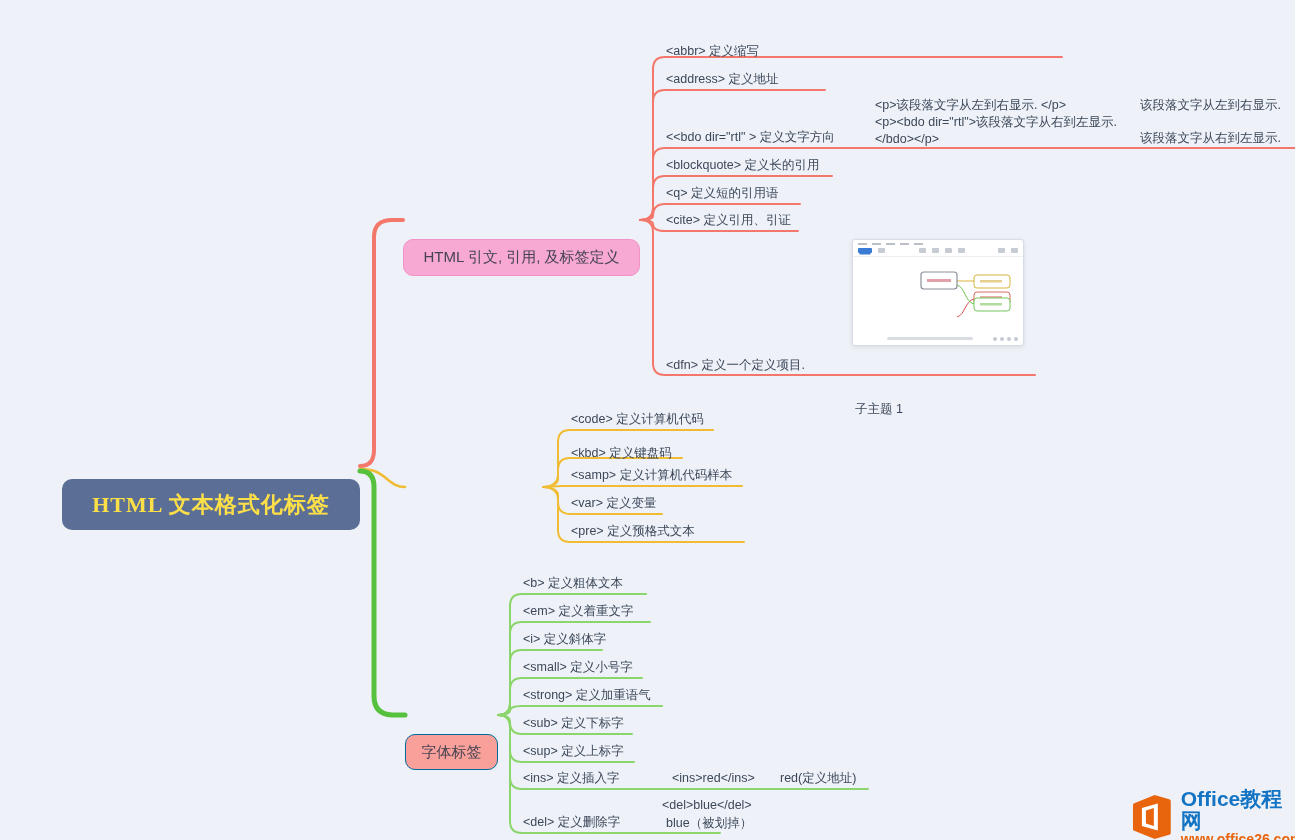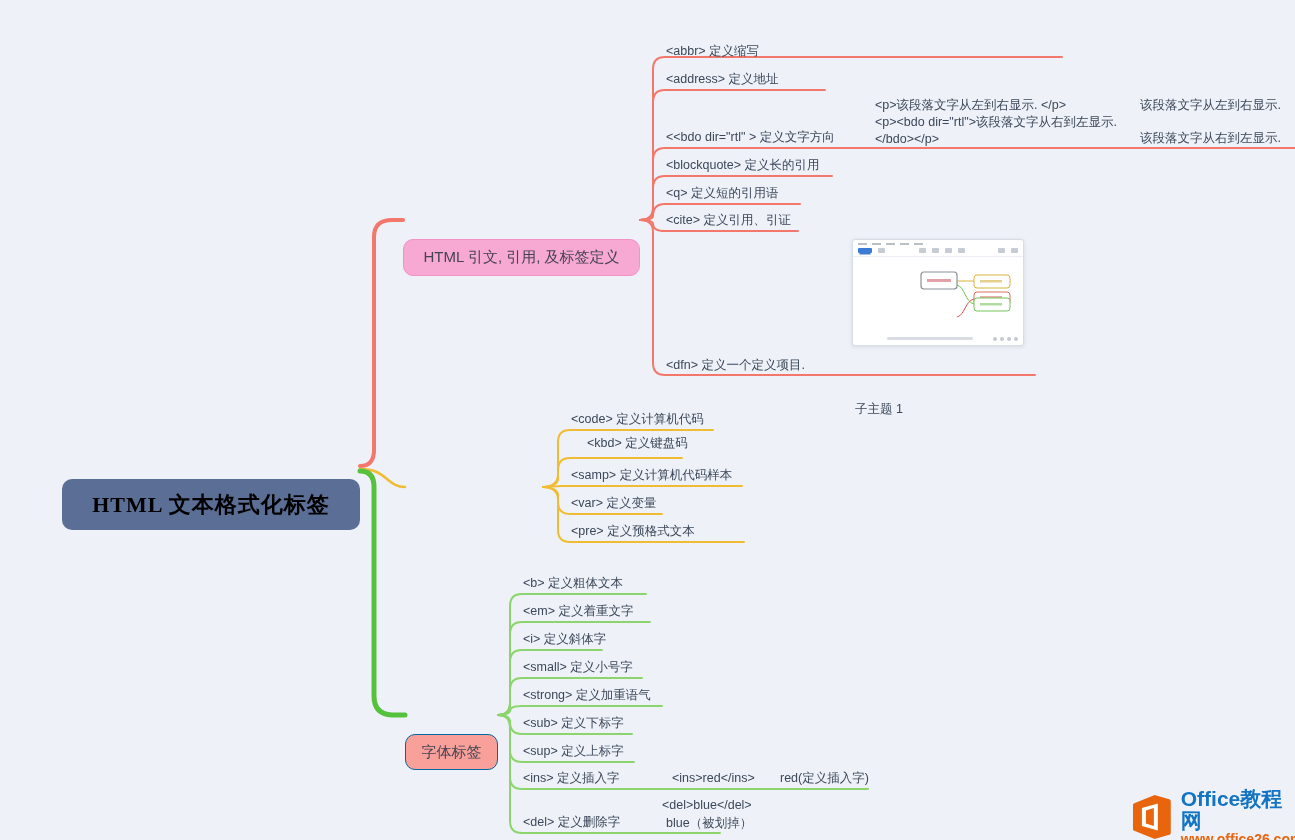--- a/index.html
+++ b/index.html
@@ -20,21 +20,21 @@
   .node{
     position:absolute; font-size:12.5px; line-height:17px;
     color:var(--text,#3c4759); white-space:nowrap;
   }
   .wrap{white-space:normal;}
   .topic{
     position:absolute; display:flex; align-items:center; justify-content:center;
     border-radius:10px; font-size:15px; color:#454352; box-sizing:border-box;margin-top:37px;
   }
   #root-topic{
-    background:var(--root-fill); color:#000000;
+    background:var(--root-fill); color:#fde047;
     font-family:"Liberation Serif",serif; font-weight:bold; font-size:22px;
     letter-spacing:1px;
   }
   #b1-topic{background:var(--branch1-fill); border:1px solid #f392c7;}
   #b2-topic{background:var(--branch2-fill); border:1px solid #eab31e;}
   #b3-topic{background:var(--branch3-fill); border:1px solid #0369a1;}
   
   .mini{
     position:absolute; left:852px; top:239px; width:172px; height:107px;
     background:#ffffff; border:1px solid #d7dde4; border-radius:3px;
@@ -155,35 +155,35 @@
     <div class="mini-scroll"></div>
     <div class="mini-zoom">
       <i></i>
         <i></i>
         <i></i>
         <i></i>
     </div>
   </div>
 
   <div class="node" style="left:571px;top:411px;">&lt;code&gt; 定义计算机代码</div>
-  <div class="node" style="left:571px;top:435px;margin-left:16px;">&lt;kbd&gt; 定义键盘码</div>
+  <div class="node" style="left:571px;top:445px;">&lt;kbd&gt; 定义键盘码</div>
   <div class="node" style="left:571px;top:467px;">&lt;samp&gt; 定义计算机代码样本</div>
   <div class="node" style="left:571px;top:495px;">&lt;var&gt; 定义变量</div>
   <div class="node" style="left:571px;top:523px;text-align:right;">&lt;pre&gt; 定义预格式文本</div>
 
   <div class="node" style="left:523px;top:575px;">&lt;b&gt; 定义粗体文本</div>
   <div class="node" style="left:523px;top:603px;">&lt;em&gt; 定义着重文字</div>
   <div class="node" style="left:523px;top:631px;">&lt;i&gt; 定义斜体字</div>
   <div class="node" style="left:523px;top:659px;">&lt;small&gt; 定义小号字</div>
   <div class="node" style="left:523px;top:687px;">&lt;strong&gt; 定义加重语气</div>
   <div class="node" style="left:523px;top:715px;">&lt;sub&gt; 定义下标字</div>
   <div class="node" style="left:523px;top:743px;">&lt;sup&gt; 定义上标字</div>
   <div class="node" style="left:523px;top:770px;">&lt;ins&gt; 定义插入字</div>
   <div class="node" style="left:672px;top:770px;">&lt;ins&gt;red&lt;/ins&gt;</div>
-  <div class="node" style="left:780px;top:770px;">red(定义插入字)</div>
+  <div class="node" style="left:780px;top:770px;">red(定义地址)</div>
   <div class="node" style="left:523px;top:814px;">&lt;del&gt; 定义删除字</div>
   <div class="node" style="left:662px;top:797px;">&lt;del&gt;blue&lt;/del&gt;</div>
   <div class="node" style="left:666px;top:815px;">blue（被划掉）</div>
 
   <div class="logo">
     <svg width="46" height="46" viewBox="0 0 46 46">
       <path d="M7 11 L27 3 L41 7 L41 39 L27 43 L7 35 Z" fill="#e8650e" stroke="#e8650e" stroke-width="4" stroke-linejoin="round"></path>
       <polygon points="14,14 30,9.5 30,36.5 14,32" fill="#ffffff"></polygon>
       <polygon points="18,16.5 26,14 26,32 18,29.5" fill="#e8650e"></polygon>
     </svg>

